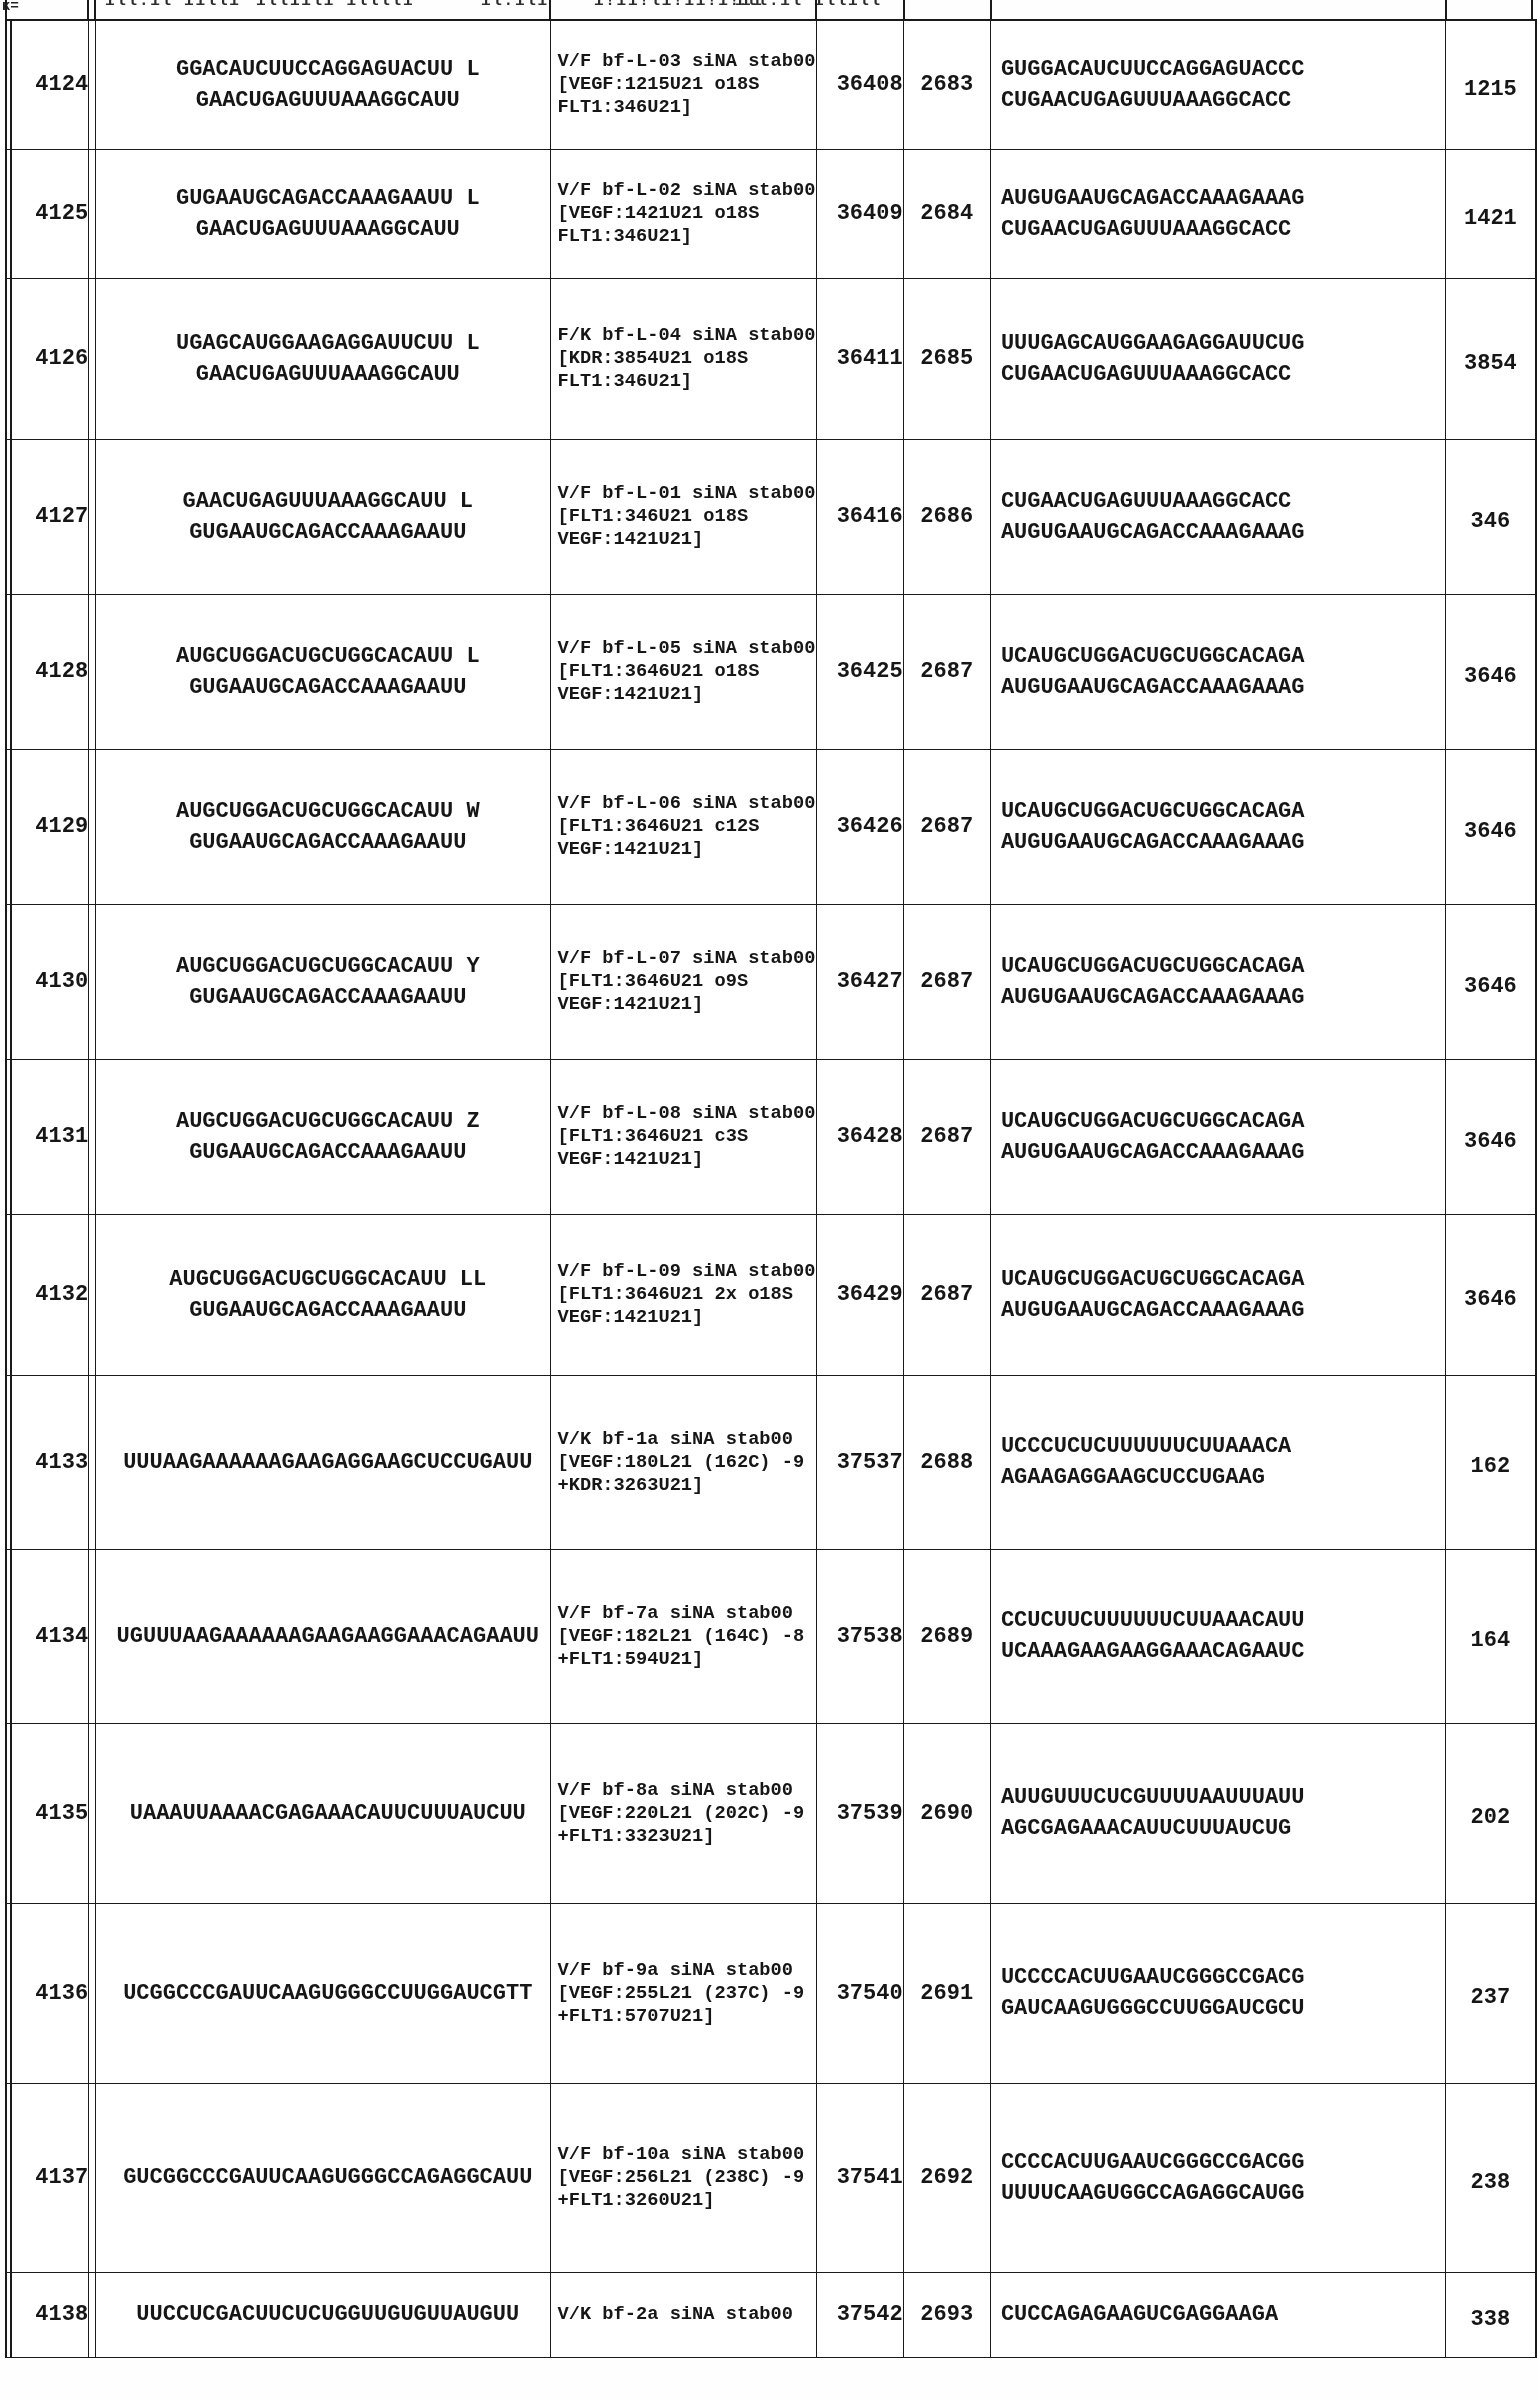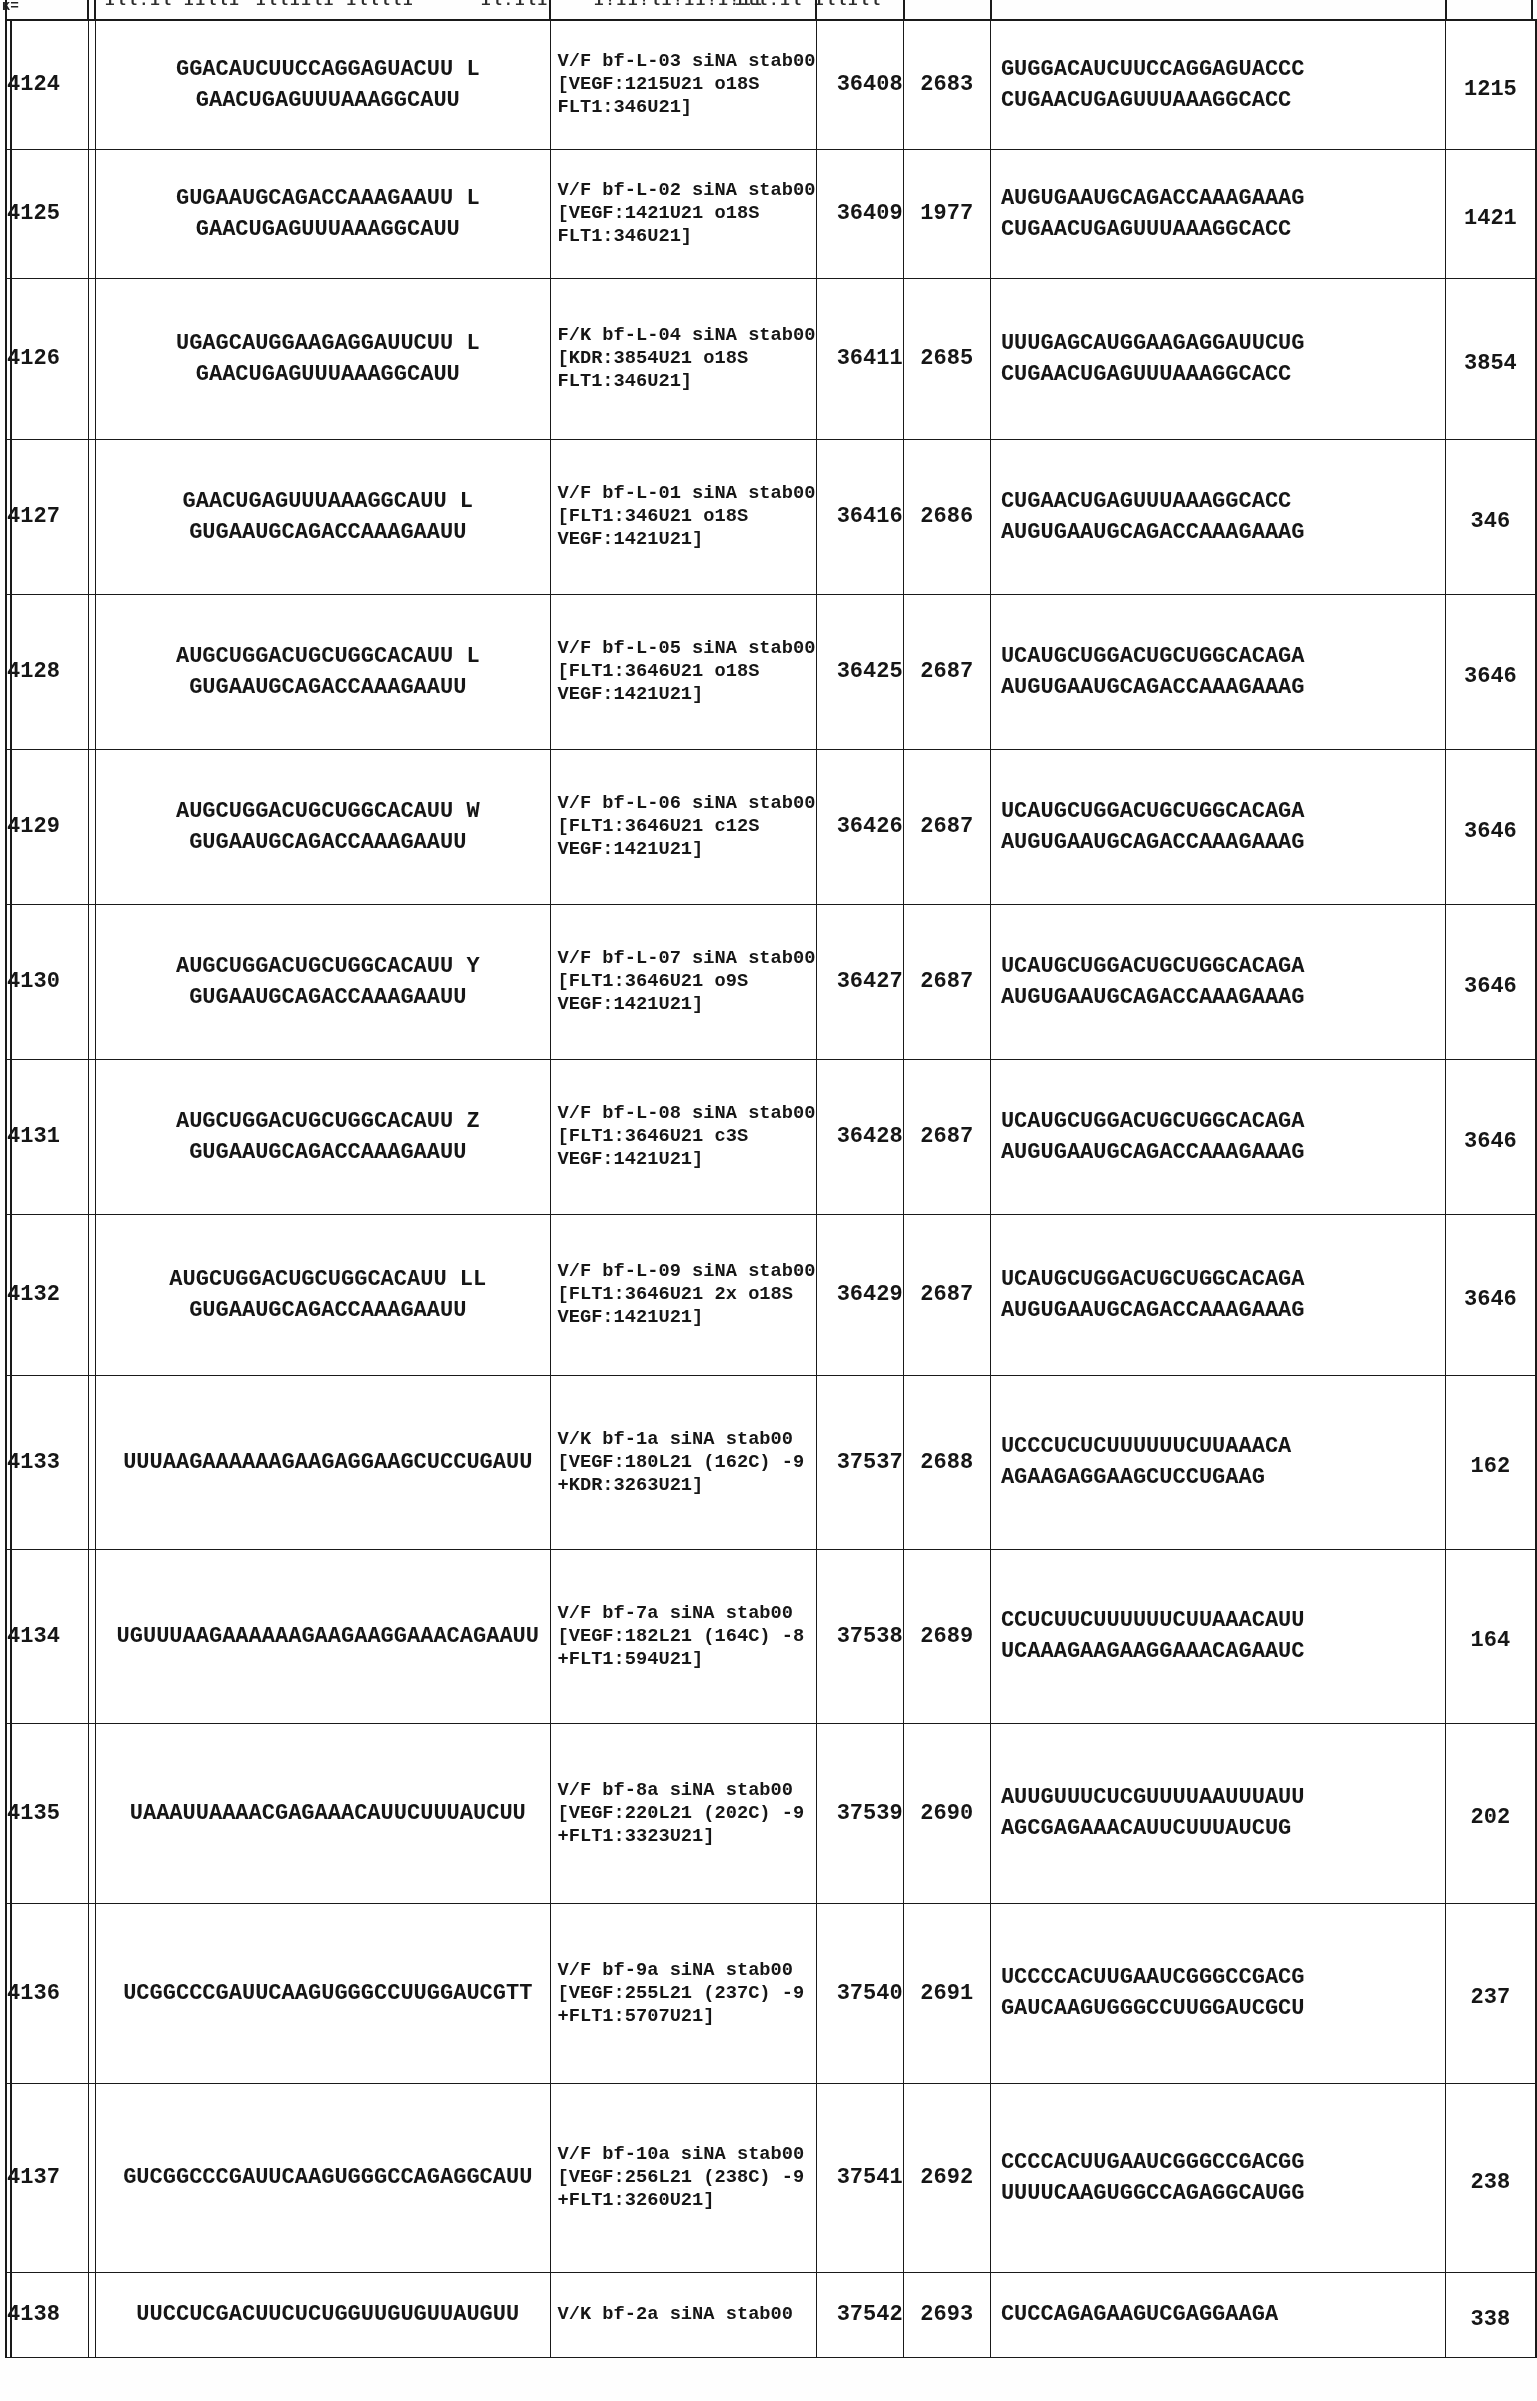--- a/index.html
+++ b/index.html
@@ -27,21 +27,21 @@
   .row:nth-of-type(4),.row:nth-of-type(5),.row:nth-of-type(6),
   .row:nth-of-type(7),.row:nth-of-type(8){height:155px;}
   .row:nth-of-type(10),.row:nth-of-type(11){height:174px;}
   .row:nth-of-type(12),.row:nth-of-type(13){height:180px;}
   .row:nth-of-type(14){height:189px;}
   .row:nth-of-type(15){height:85px;}
   .cell{
     box-sizing:border-box;border-right:1.7px solid #1a1a1a;
     display:flex;flex-direction:column;justify-content:center;overflow:hidden;
   }
-  .c-dupid{width:81px;border-right:none;align-items:flex-start;}
+  .c-dupid{width:81px;border-right:none;align-items:flex-end;}
   .c-gap{width:7.6px;border-left:1.7px solid #1a1a1a;border-right:1.7px solid #1a1a1a;background:#fff;}
   .c-strands{width:455px;padding-left:10.2px;align-items:center;}
   .c-name{width:266px;padding-left:6.8px;}
   .c-comp{width:87px;align-items:flex-end;}
   .c-tid{width:87px;align-items:center;}
   .c-targets{width:455px;padding-left:10.2px;}
   .c-pos{flex:1;align-items:center;border-right:none;margin-top:9px;}
   .seq{font-size:22px;font-weight:700;line-height:31px;white-space:pre;}
   .nm{font-size:18.7px;font-weight:700;line-height:23px;white-space:pre;}
   .num{font-size:22px;font-weight:700;}
@@ -107,21 +107,21 @@
     </div>
     <div class="cell c-name">
       <div class="nm">V/F bf-L-02 siNA stab00</div>
       <div class="nm">[VEGF:1421U21 o18S</div>
       <div class="nm">FLT1:346U21]</div>
     </div>
     <div class="cell c-comp">
       <span class="num">36409</span>
     </div>
     <div class="cell c-tid">
-      <span class="num">1977</span>
+      <span class="num">2684</span>
     </div>
     <div class="cell c-targets">
       <div class="seq">AUGUGAAUGCAGACCAAAGAAAG</div>
       <div class="seq">CUGAACUGAGUUUAAAGGCACC</div>
     </div>
     <div class="cell c-pos">
       <span class="num">1421</span>
     </div>
   </div>
     <div class="row">

